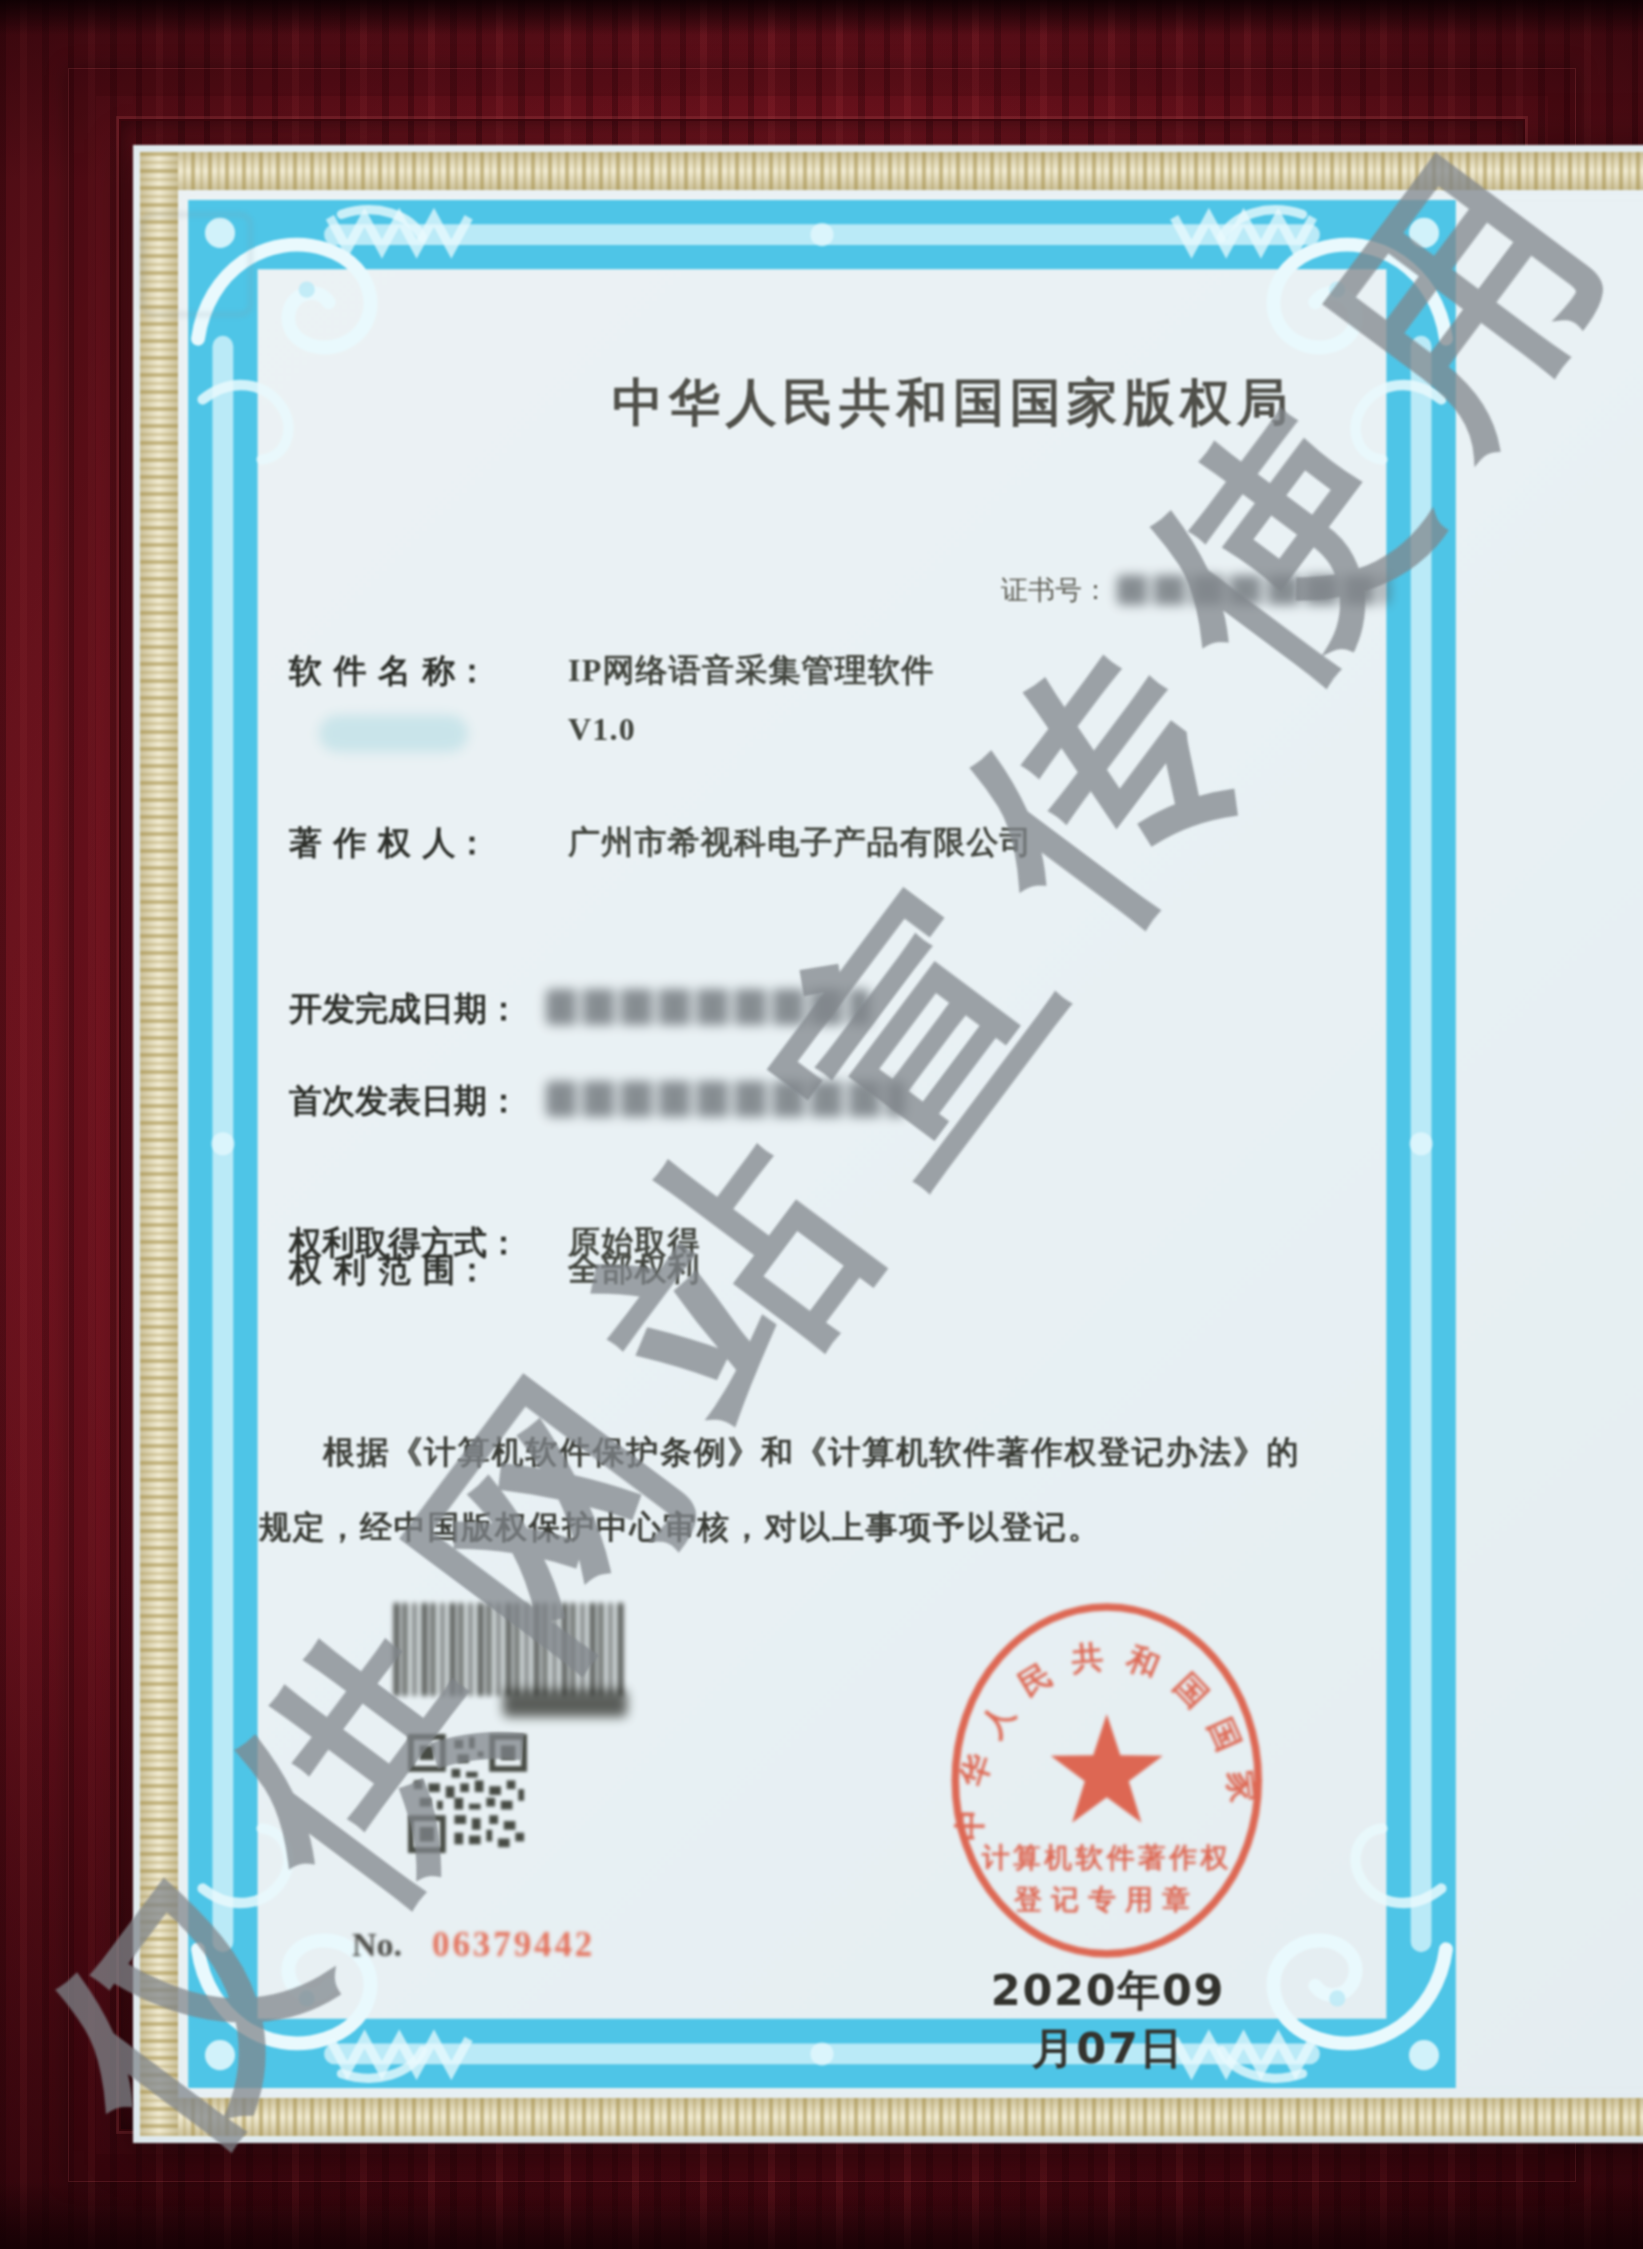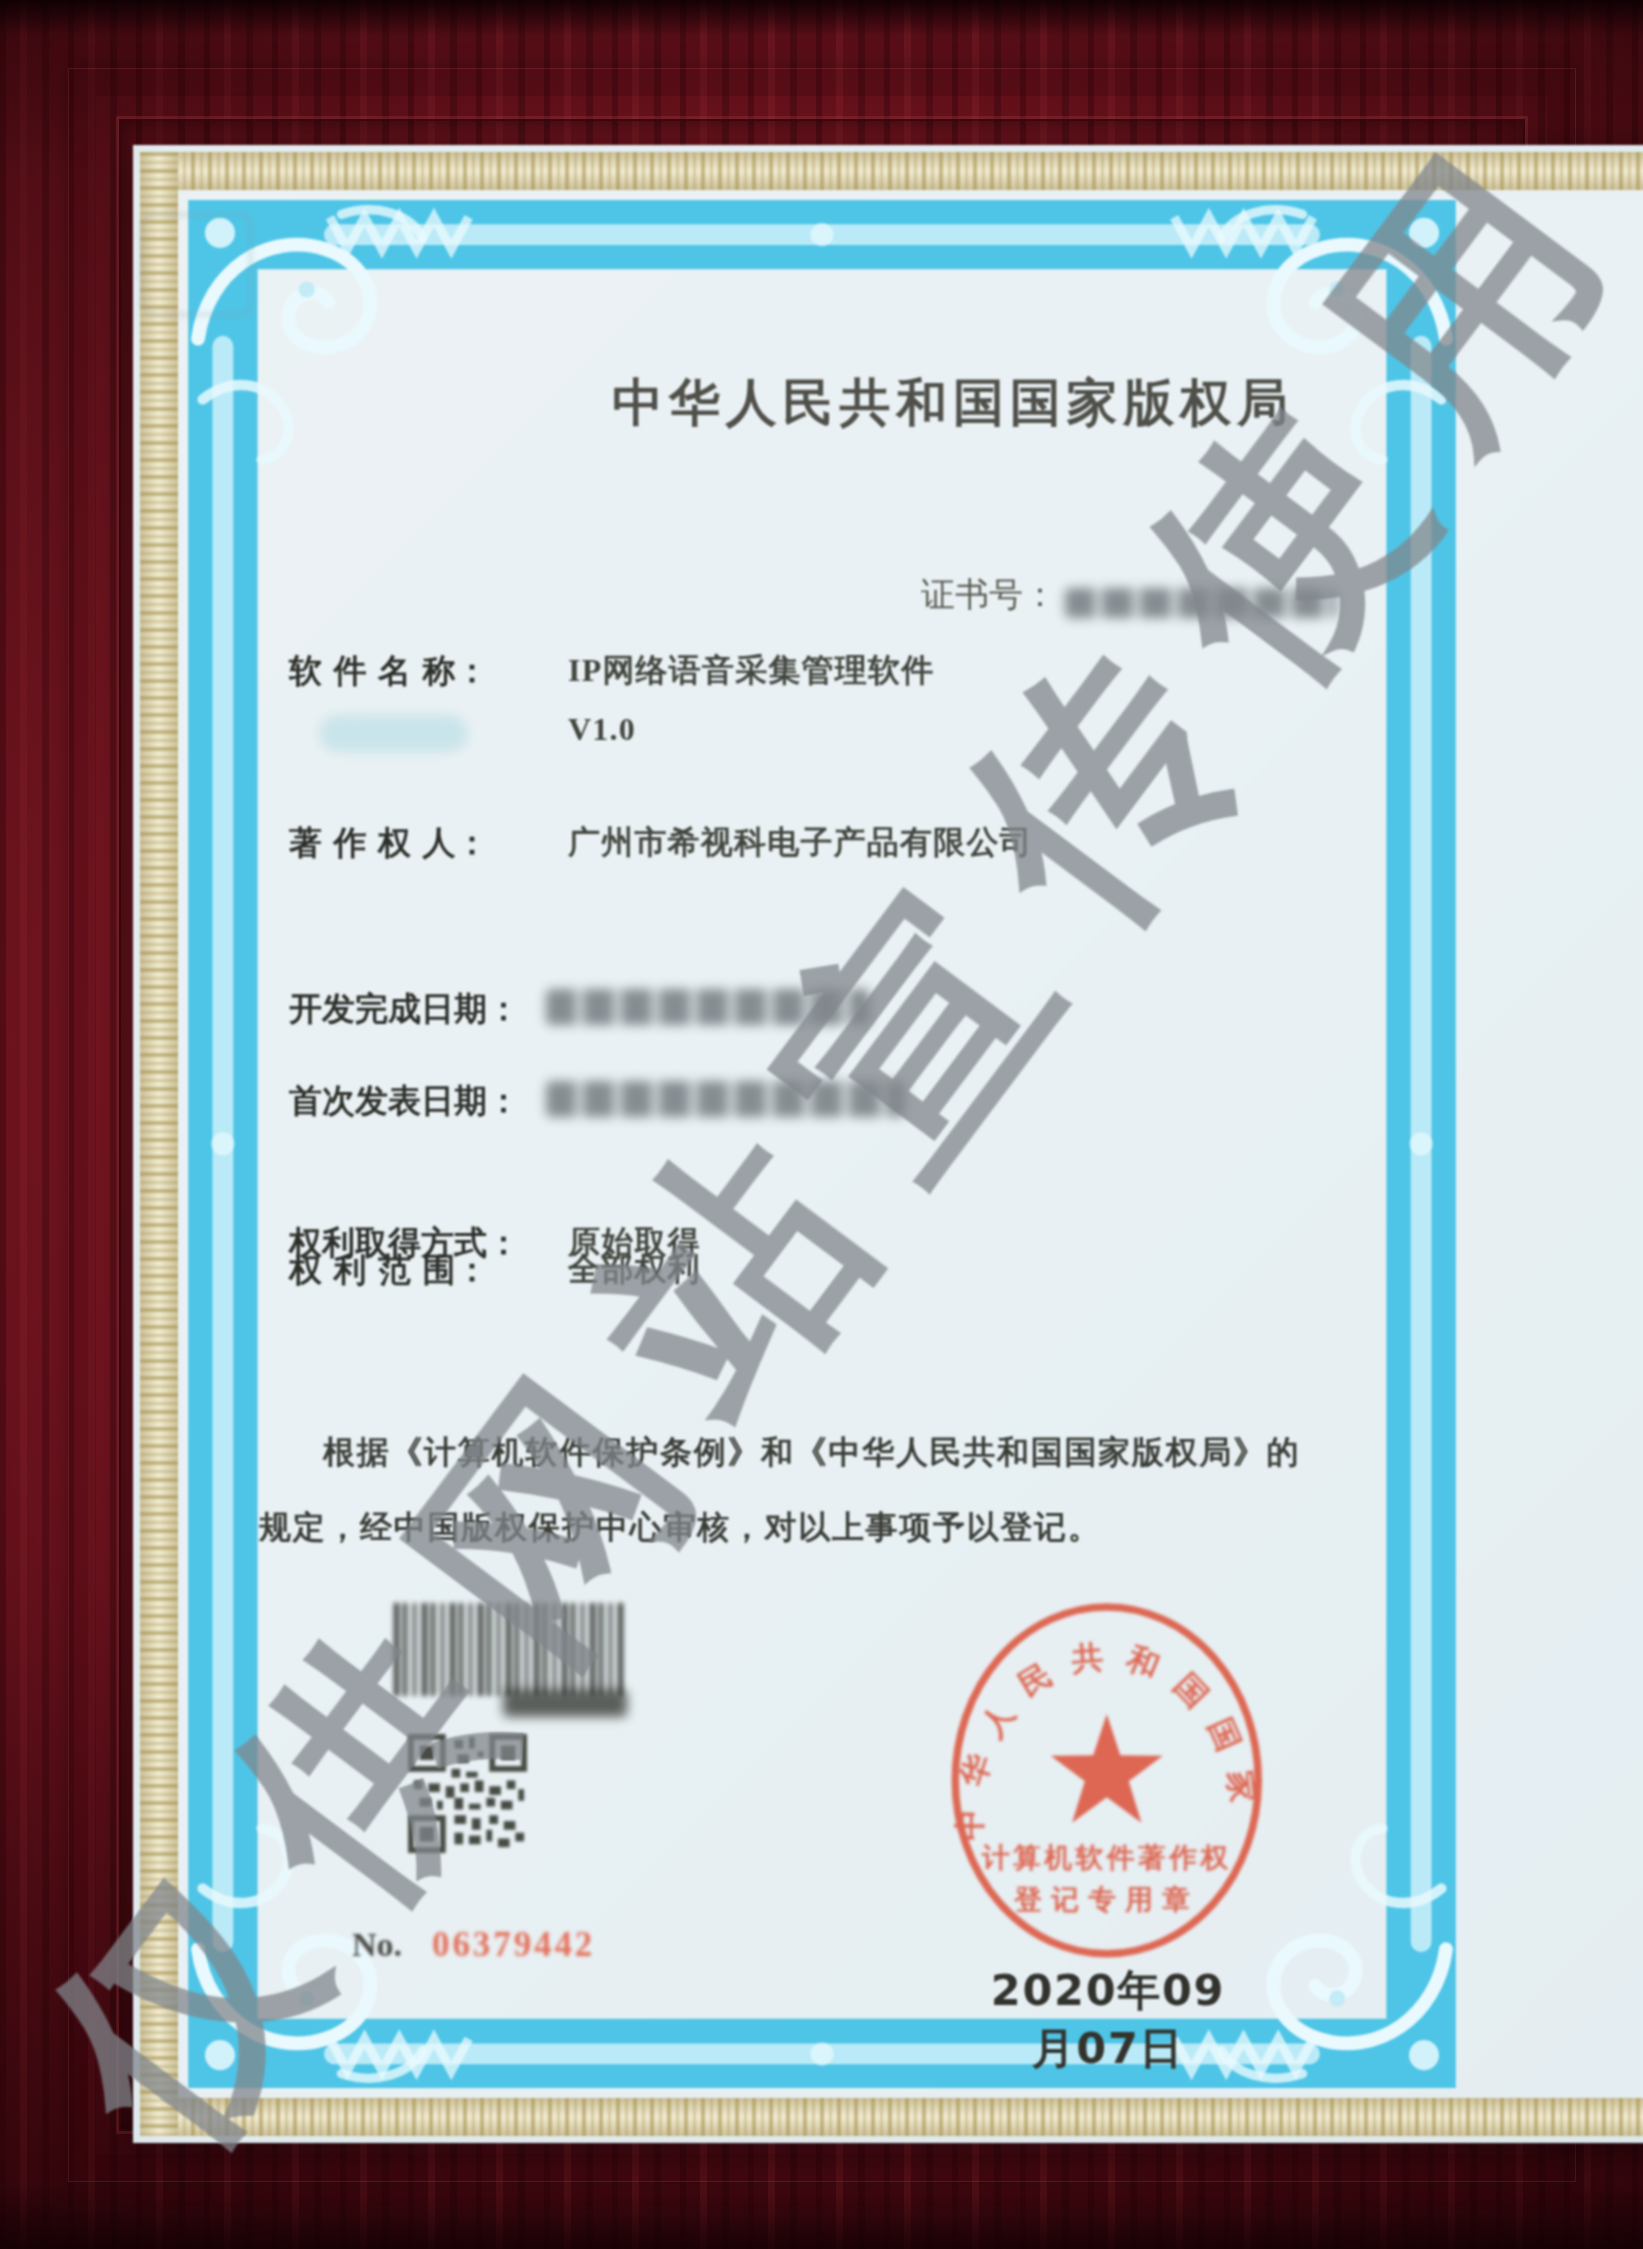--- a/index.html
+++ b/index.html
@@ -41,21 +41,21 @@
         rgba(165,144,74,.30) 8.7px 12px, rgba(165,144,74,0) 12px 17px),
       linear-gradient(90deg, rgba(118,98,38,.28), rgba(255,255,248,.25) 50%, rgba(118,98,38,.28));}
   .gold.t{top:7px;} .gold.b{bottom:7px;} .gold.l{left:7px;} .gold.r{right:7px;}
   .blue-band{position:absolute;left:0;top:0;}
   
   .abs{position:absolute;}
   .title{left:0;width:100%;text-align:center;top:224px;font-size:51px;font-weight:bold;
     color:#50504a;letter-spacing:5.8px;}
   .subtitle{left:0;width:100%;text-align:center;top:312px;font-size:61px;font-weight:bold;
     color:#34342d;letter-spacing:5.8px;}
-  .certno-row{left:788px;top:427px;font-size:34px;color:#5b5b52;display:flex;align-items:flex-end;}
+  .certno-row{left:868px;top:427px;font-size:27px;color:#5b5b52;display:flex;align-items:center;}
   .frow{left:156px;display:flex;align-items:flex-start;}
   .flabel{width:257px;font-size:33px;font-weight:bold;color:#2d2f2a;
     font-family:"DejaVu Sans",sans-serif;flex:none;}
   .fvalue{font-size:32px;color:#43463f;font-family:"Liberation Serif","DejaVu Serif",serif;
     font-weight:bold;letter-spacing:1.2px;margin-left:22px;}
   .blob{display:inline-block;border-radius:5.2px;opacity:.82;filter:blur(5.2px);
     background:repeating-linear-gradient(90deg, rgba(82,88,94,.8) 0 29px, rgba(82,88,94,.2) 29px 38px);}
   .statement{left:126px;top:1270px;width:1163px;font-size:32px;line-height:75px;
     color:#3b3d37;letter-spacing:1.7px;font-weight:bold;
     font-family:"Liberation Serif","DejaVu Serif",serif;}
@@ -169,21 +169,21 @@
     <div class="abs frow" style="top:1076px;">
       <span class="flabel">权利取得方式：</span>
       <span class="fvalue">原始取得</span>
     </div>
     <div class="abs frow" style="top:1103px;">
       <span class="flabel">权 利 范 围：</span>
       <span class="fvalue">全部权利</span>
     </div>
 
     <div class="abs statement">
-      <span style="display:block;text-indent:64px;">根据《计算机软件保护条例》和《中华人民共和国国家版权局》的</span>
+      <span style="display:block;text-indent:64px;">根据《计算机软件保护条例》和《计算机软件著作权登记办法》的</span>
       <span style="display:block;">规定，经中国版权保护中心审核，对以上事项予以登记。</span>
     </div>
 
     <div class="abs barcode"></div>
     <div class="abs barcode-tail"></div>
     <svg class="abs qr" width="119" height="119" viewBox="0 0 41 41">
       <g fill="#3a3e36">
         <path d="M0,0 h13 v13 h-13 z M2,2 v9 h9 v-9 z M4,4 h5 v5 h-5 z"></path>
         <path d="M28,0 h13 v13 h-13 z M30,2 v9 h9 v-9 z M32,4 h5 v5 h-5 z"></path>
         <path d="M0,28 h13 v13 h-13 z M2,30 v9 h9 v-9 z M4,32 h5 v5 h-5 z"></path>

